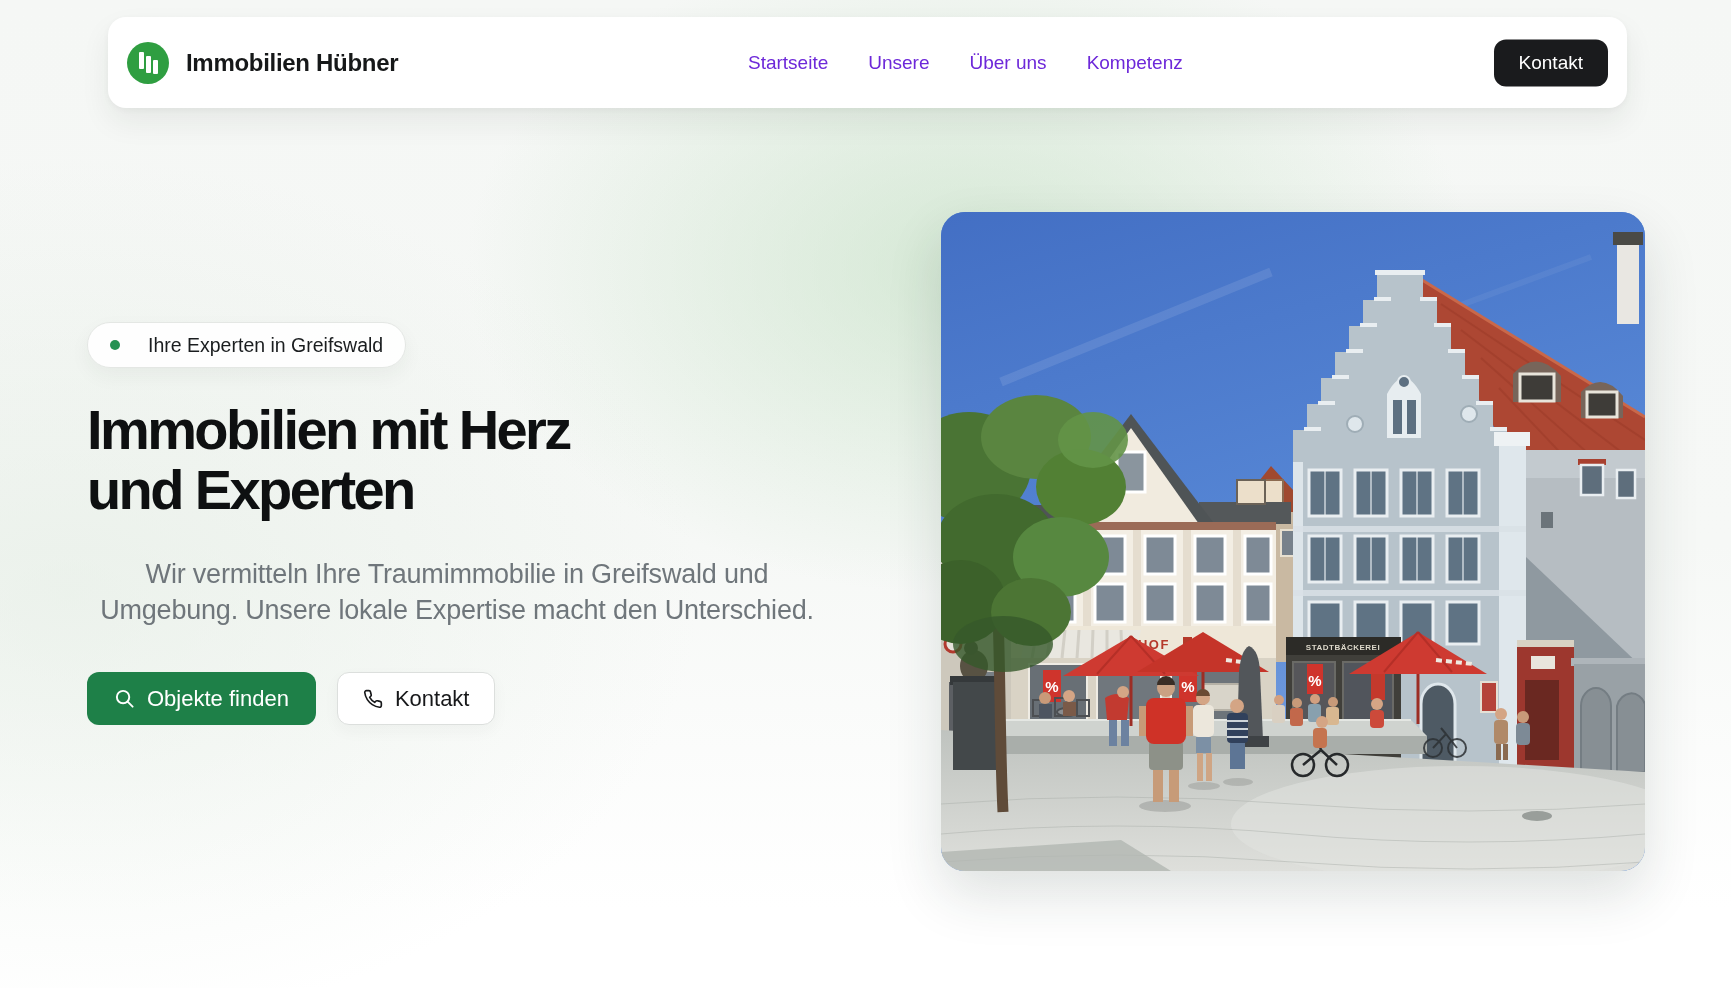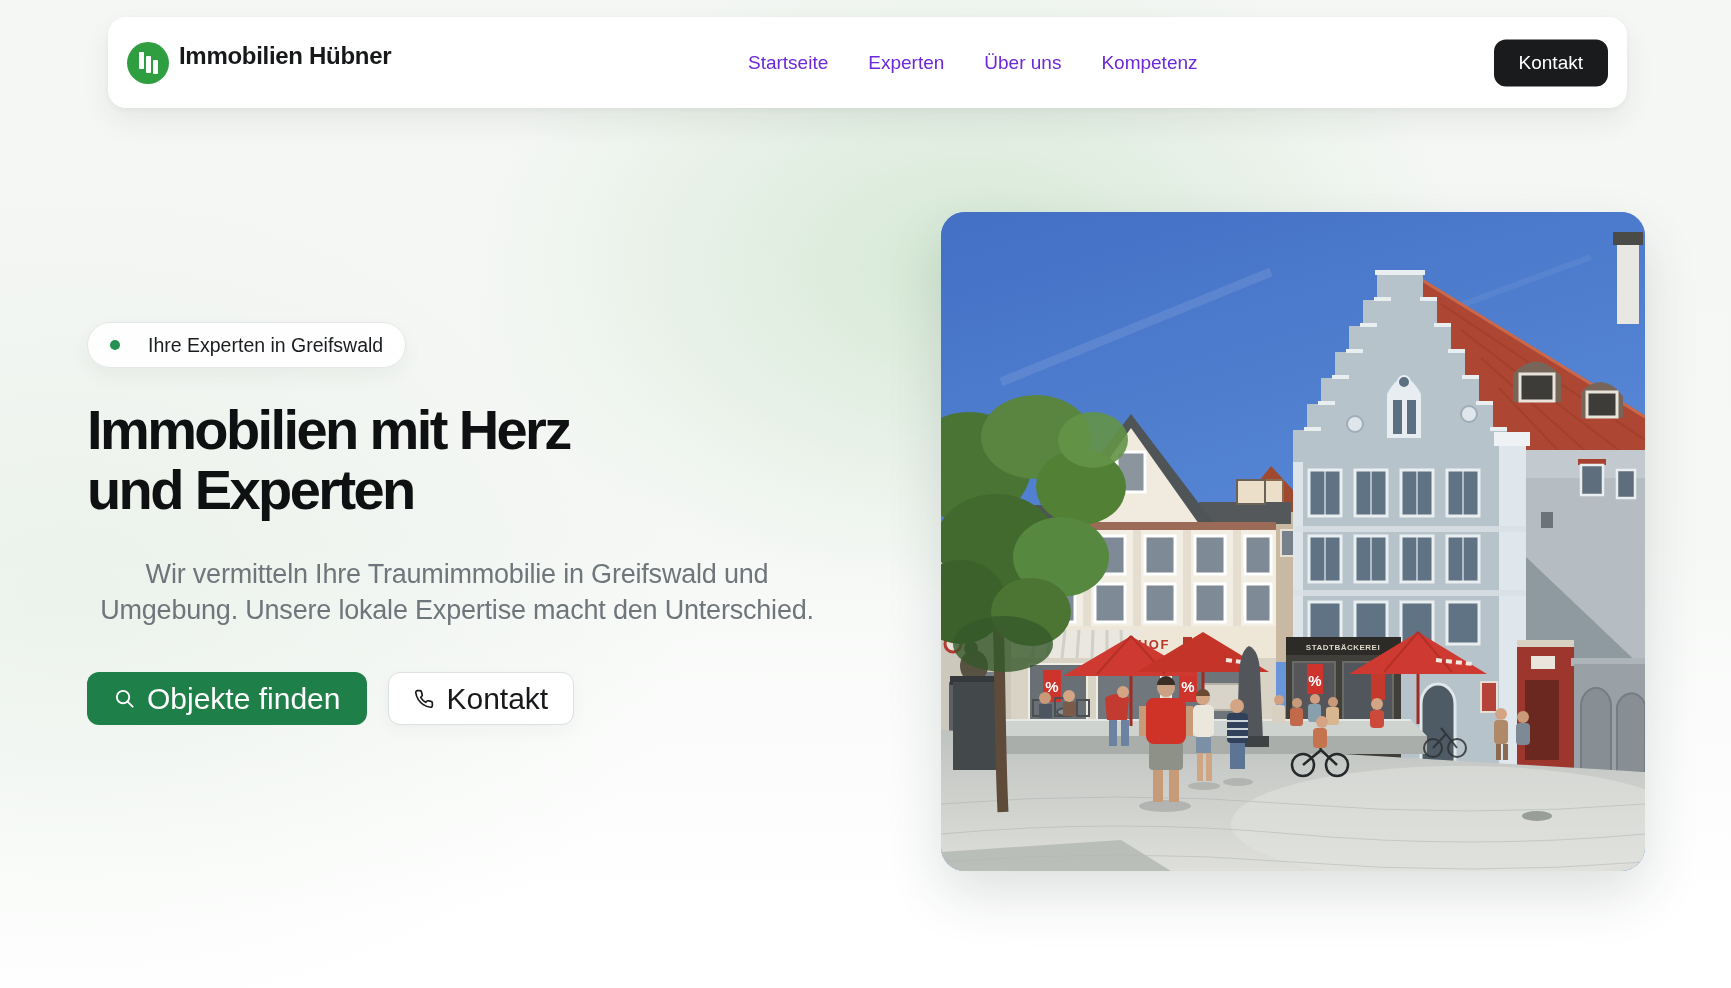--- a/index.html
+++ b/index.html
@@ -13,21 +13,21 @@
       linear-gradient(180deg,#f5f7f5 0%, #f6f8f6 55%, #ffffff 92%);
   }
 
   
   .header {
     position:absolute; left:108px; top:17px; width:1519px; height:91px;
     background:#ffffff; border-radius:18px;
     box-shadow:0 14px 30px rgba(25,45,35,.07), 0 2px 6px rgba(0,0,0,.04);
     display:flex; align-items:center; padding:0 19px;
   }
-  .brand { display:flex; gap:10px; cursor:pointer; }
+  .brand { display:flex; align-items:center; gap:17px; cursor:pointer; }
   .logo-circle {
     width:42px; height:42px; border-radius:50%; background:#2f9e41;
     display:flex; align-items:center; justify-content:center; flex:0 0 auto;
   }
   .brand-name { font-size:24px; font-weight:700; color:#161819; letter-spacing:-.3px; }
   .nav { position:absolute; left:640px; top:0; height:100%; display:flex; align-items:center; gap:40px; }
   .nav-item { font-size:19px; color:#6d28d9; cursor:pointer; white-space:nowrap; }
   .header-cta {
     position:absolute; right:19px; top:50%; transform:translateY(-50%);
     background:#1a1b1d; color:#ffffff; border:none; border-radius:12px;
@@ -45,21 +45,21 @@
   .badge .dot { width:10px; height:10px; border-radius:50%; background:#259253; }
   h1.title {
     font-size:56px; line-height:1.07; font-weight:700; color:#0e1011;
     letter-spacing:-2.6px; margin-bottom:36px;
   }
   h1.title span { display:block; }
   .subtitle { font-size:27px; line-height:1.34; color:#6f767b; letter-spacing:-.2px; margin-bottom:44px;text-align:center; }
   .subtitle span { display:block; }
   .cta-row { display:flex; gap:21px; }
   .btn { display:inline-flex; align-items:center; gap:12px; height:53px; border-radius:12px;
-         font-size:30px; font-family:inherit; cursor:pointer; }
+         font-size:22px; font-family:inherit; cursor:pointer; }
   .btn-primary { background:#1e8048; color:#fff; border:none; padding:0 27px; }
   .btn-secondary { background:#ffffff; color:#17181a; border:1px solid #dcdfdd; padding:0 25px;
                    box-shadow:0 6px 16px rgba(40,60,45,.04); }
   .btn svg { flex:0 0 auto; }
 
   
   .photo {
     position:absolute; left:941px; top:212px; width:704px; height:659px;
     border-radius:24px; overflow:hidden;
     box-shadow:0 24px 55px rgba(30,50,40,.14);
@@ -81,21 +81,21 @@
         <svg width="42" height="42" viewBox="0 0 42 42" aria-hidden="true">
           <rect x="12" y="10" width="5" height="17" rx="1" fill="#ffffff"></rect>
           <rect x="19" y="14" width="5" height="17" rx="1" fill="#ffffff"></rect>
           <rect x="26" y="18" width="5" height="14" rx="1" fill="#ffffff"></rect>
         </svg>
       </span>
       <span class="brand-name">Immobilien Hübner</span>
     </div>
     <nav class="nav">
       <span class="nav-item">Startseite</span>
-      <span class="nav-item">Experten</span>
+      <span class="nav-item">Unsere</span>
       <span class="nav-item">Über uns</span>
       <span class="nav-item">Kompetenz</span>
     </nav>
     <button class="header-cta">Kontakt</button>
   </header>
 
   <section class="hero">
     <div class="badge">
       <span class="dot"></span>
       <span>Ihre Experten in Greifswald</span>

